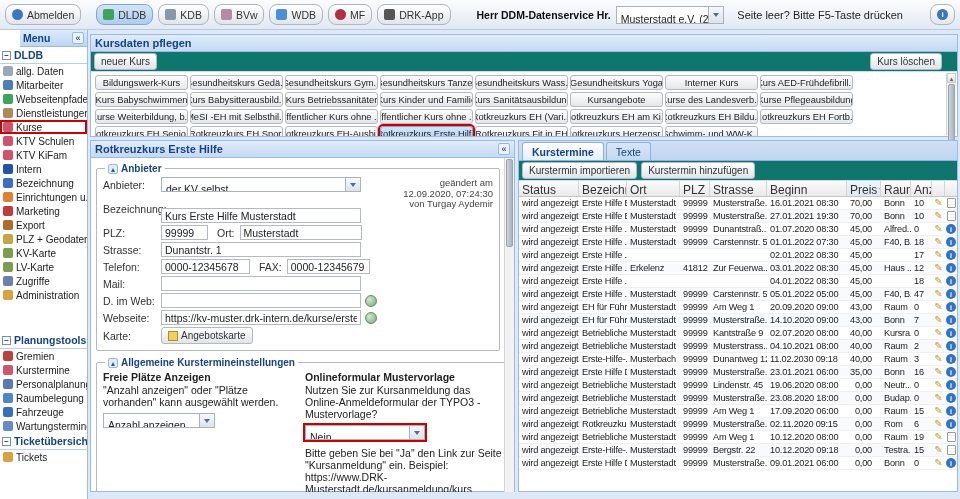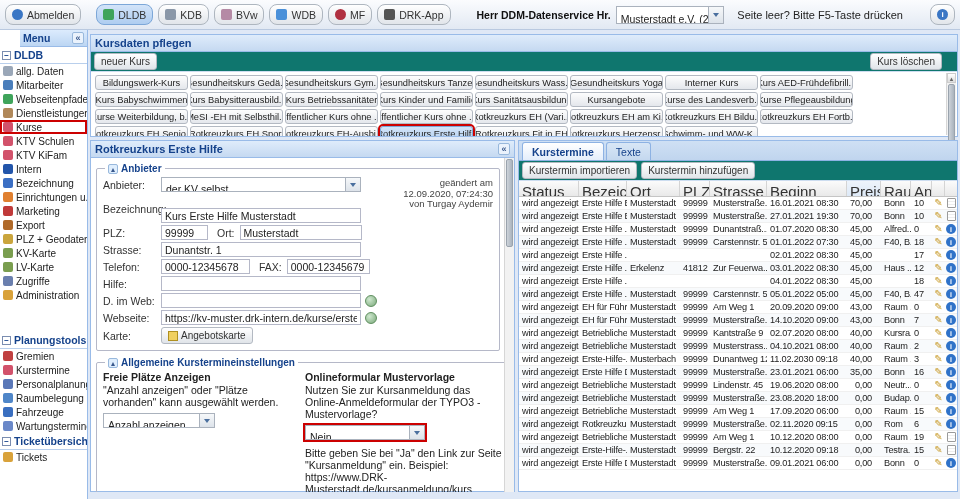--- a/index.html
+++ b/index.html
@@ -62,21 +62,21 @@
 .scol .sh{font-weight:bold;margin:2px 0 1px 0;}
 .scol .st{line-height:12px;color:#222;}
 .red-outline{outline:2px solid #cc0000;outline-offset:0px;}
 .warnbox{margin-top:6px;border:2px solid #cc0000;background:#fff;color:#cc0000;font-weight:bold;font-size:11.5px;padding:3px 6px;white-space:nowrap;}
 
 #termine-panel{left:518px;top:140px;width:440px;height:352px;border:1px solid #99bbe8;background:#fff;position:absolute;}
 .tabbar{height:20px;background:linear-gradient(#cfe0f4,#c0d5ee);border-bottom:1px solid #8db2e3;display:flex;align-items:flex-end;gap:2px;padding:2px 3px 0 3px;}
 .tab{height:18px;padding:0 9px;border:1px solid #8db2e3;border-bottom:none;border-radius:3px 3px 0 0;background:linear-gradient(#d8e6f6,#c4d8ee);font-size:10.5px;color:#15428b;display:flex;align-items:center;cursor:pointer;}
 .tab.active{background:linear-gradient(#ffffff,#e4eefb);font-weight:bold;}
 .thead{display:grid;grid-template-columns:60px 48px 53px 30px 57px 80px 34px 30px 21px 13px 12px;height:16px;border-bottom:1px solid #c5c5c5;background:linear-gradient(#fbfbfb,#e9e9e9);}
-.thcell{font-size:15px;color:#333;padding:2px 0 0 3px;border-right:1px solid #d4d4d4;overflow:hidden;white-space:nowrap;cursor:pointer;display:flex;gap:2px;align-items:flex-start;}
+.thcell{font-size:12px;color:#333;padding:2px 0 0 3px;border-right:1px solid #d4d4d4;overflow:hidden;white-space:nowrap;cursor:pointer;display:flex;gap:2px;align-items:center;}
 .thcell.sorted{background:linear-gradient(#eef4fb,#dde9f7);}
 .sort-tri{width:0;height:0;border-left:3px solid transparent;border-right:3px solid transparent;border-top:4px solid #666;margin-top:1px;}
 .trow{display:grid;grid-template-columns:60px 48px 53px 30px 57px 80px 34px 30px 21px 13px 12px;height:13px;border-bottom:1px solid #f0f0f0;cursor:pointer;}
 .trow:nth-child(even){background:#f8fafc;}
 .tcell{font-size:9.2px;letter-spacing:-0.2px;color:#222;padding:1px 0 0 3px;overflow:hidden;white-space:nowrap;}
 .tcell.preis{text-align:right;padding-right:9px;}
 .icell{display:flex;align-items:center;justify-content:center;padding:0;}
 .edit-ic{color:#c89b2a;font-size:10px;line-height:10px;cursor:pointer;}
 .info-ic{width:10px;height:10px;border-radius:50%;background:#2f72c8;color:#fff;font-size:7px;font-weight:bold;display:flex;align-items:center;justify-content:center;cursor:pointer;}
 .form-ic{width:9px;height:10px;border:1px solid #9a9a9a;background:repeating-linear-gradient(#fff,#fff 2px,#ddd 3px);border-radius:1px;cursor:pointer;}
@@ -462,21 +462,21 @@
         <span class="flabel">Strasse:</span>
         <input class="finput" style="width: 200px;" readonly="" value="Dunantstr. 1">
       </div>
       <div class="frow">
         <span class="flabel">Telefon:</span>
         <input class="finput" style="width: 89px;" readonly="" value="0000-12345678">
         <span class="flabel" style="width:auto;margin:0 5px 0 9px;">FAX:</span>
         <input class="finput" style="width: 83px;" readonly="" value="0000-12345679">
       </div>
       <div class="frow">
-        <span class="flabel">Hilfe:</span>
+        <span class="flabel">Mail:</span>
         <input class="finput" style="width: 200px;" readonly="" value="">
       </div>
       <div class="frow">
         <span class="flabel">D. im Web:</span>
         <input class="finput" style="width: 200px;" readonly="" value="">
         <span class="globe-icon"></span>
       </div>
       <div class="frow">
         <span class="flabel">Webseite:</span>
         <input class="finput" style="width: 200px;" readonly="" value="https://kv-muster.drk-intern.de/kurse/erste-hilfe/rotkr">

